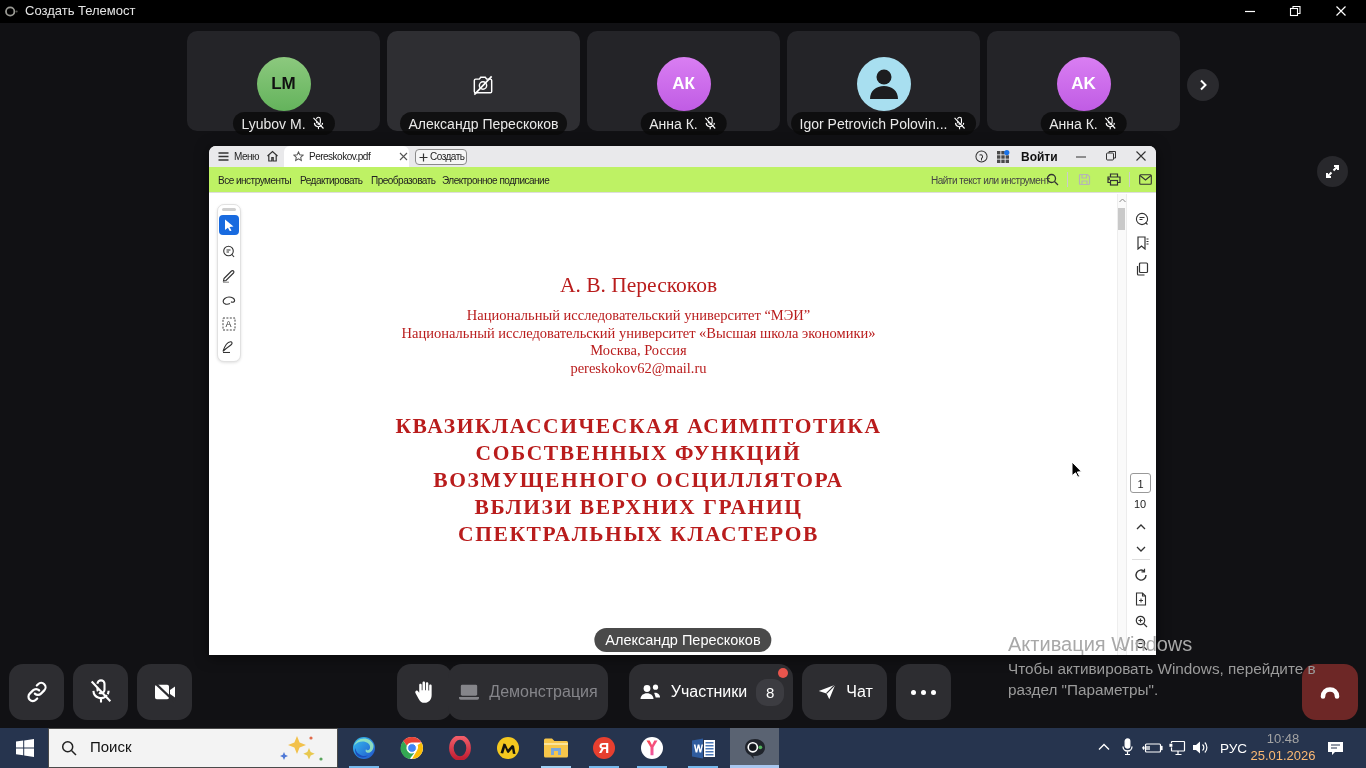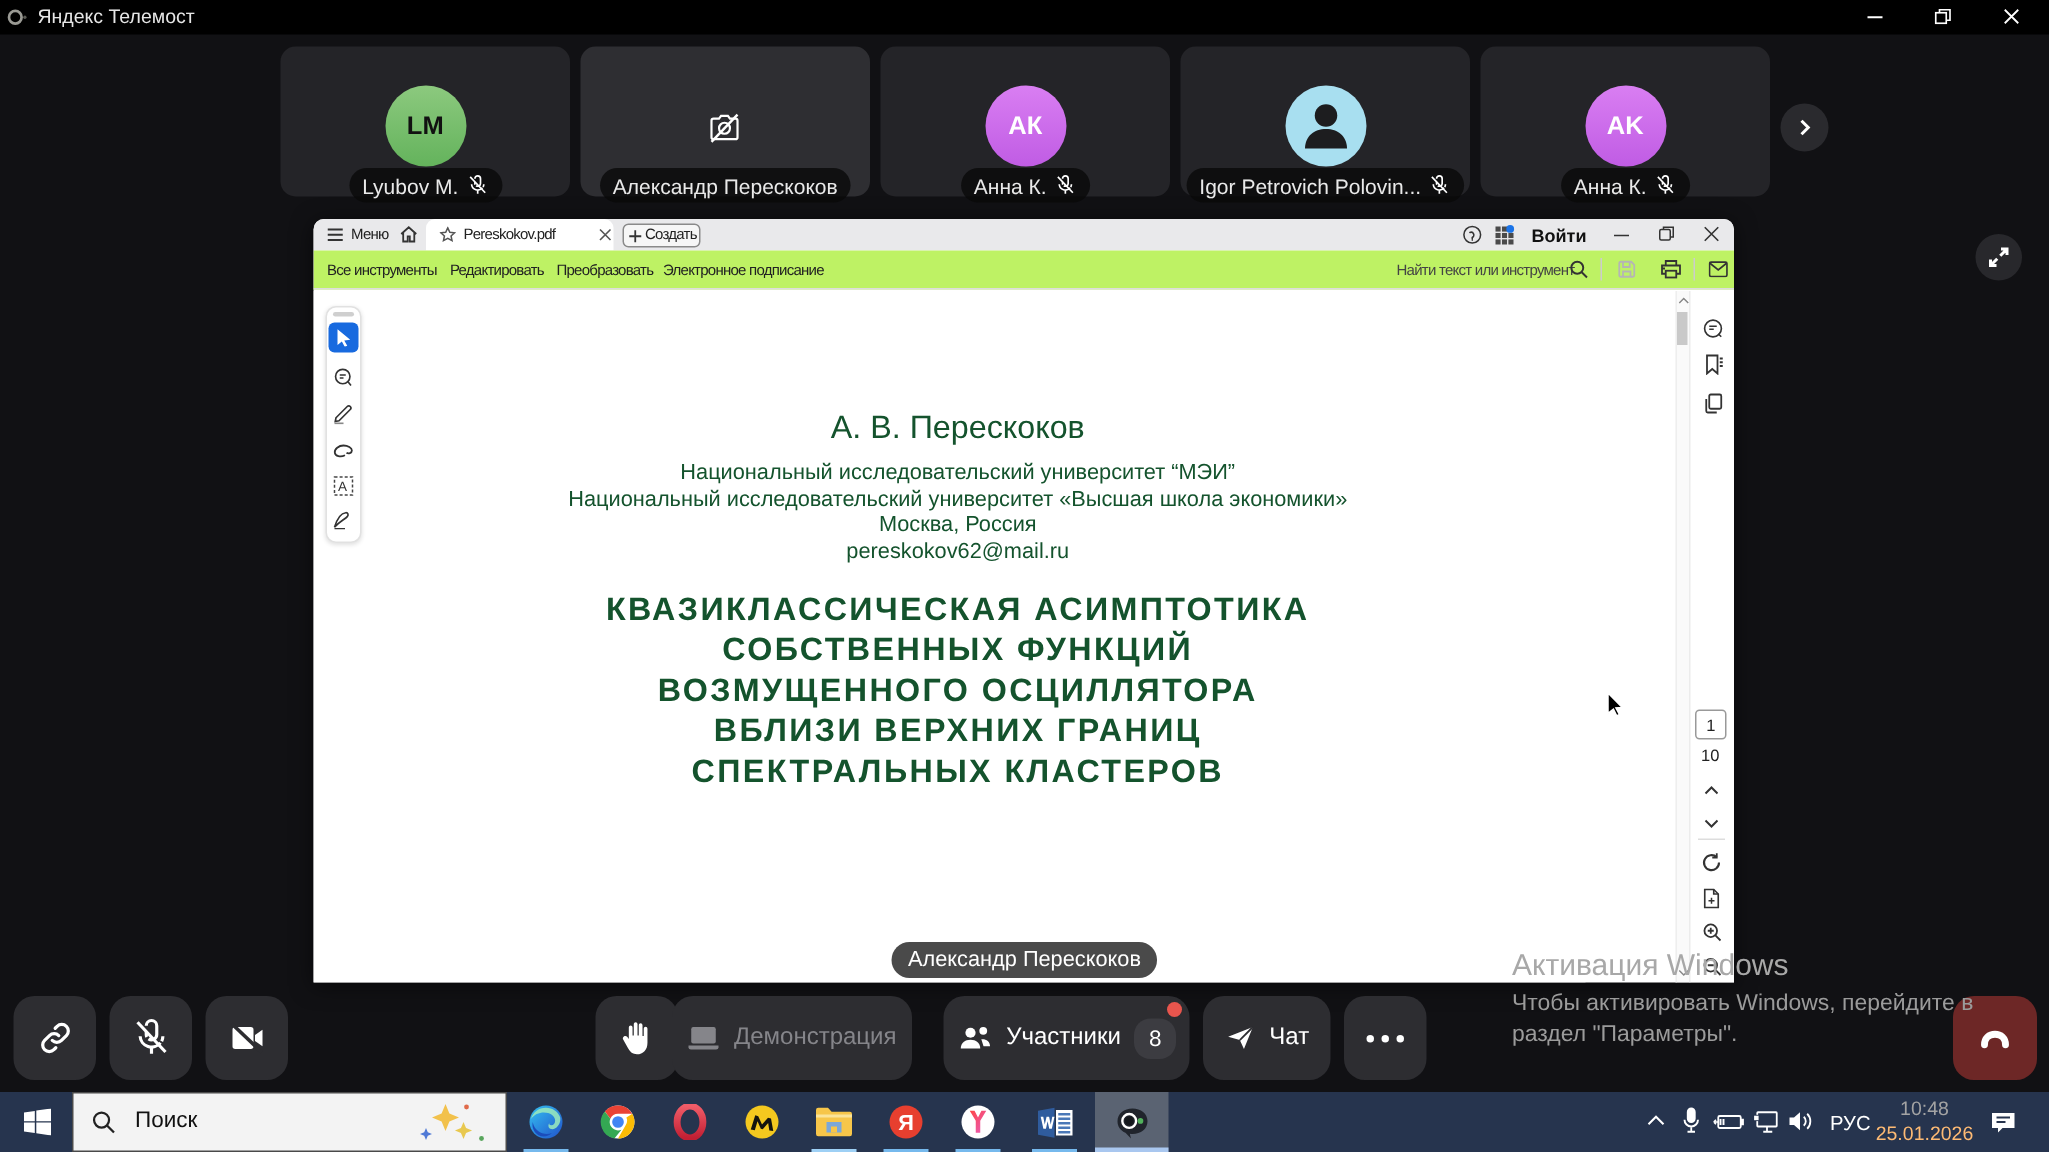--- a/index.html
+++ b/index.html
@@ -22,38 +22,38 @@
   .pill svg { margin-left:5px; }
 
   
   #acro { left:209px; top:146px; width:947px; height:509px; background:#fff; border-radius:7px 7px 0 0; overflow:hidden; box-shadow:0 2px 14px rgba(0,0,0,0.55); }
   #acro-tabs { left:0; top:0; width:947px; height:21px; background:#e9e9eb; }
   #acro-toolbar { left:0; top:21px; width:947px; height:26px; background:#bef264; border-bottom:1px solid #ddd; }
   .atxt { font-size:10px; letter-spacing:-0.5px; color:#222; }
 
   
   #doc { left:0; top:48px; width:848px; height:461px; background:#fff;
-         font-family:Liberation Sans, sans-serif; color:#14532d;padding-left:11px; }
+         font-family:Liberation Serif, serif; color:#b91c1c;padding-left:11px; }
 
   
   .btn { top:664px; height:56px; background:#2d2d31; border-radius:14px; display:flex;
          align-items:center; justify-content:center; color:#fff; }
 
   
   #taskbar { left:0; top:728px; width:1366px; height:40px; background:#26344e; }
 </style>
 </head>
 <body>
 
 <div class="abs" id="titlebar">
   <svg class="abs" style="left:4px;top:4px" width="15" height="15" viewBox="0 0 15 15">
     <circle cx="6.2" cy="7.5" r="4.2" fill="none" stroke="#9a9a94" stroke-width="1.8"></circle>
     <circle cx="12.6" cy="7.5" r="1.1" fill="#5a5a54"></circle>
   </svg>
-  <div class="abs" style="left:25px;top:3px;font-size:13px;">Яндекс Телемост</div>
+  <div class="abs" style="left:25px;top:3px;font-size:13px;">Создать Телемост</div>
   <svg class="abs" style="left:1243px;top:4px" width="14" height="14" viewBox="0 0 14 14">
       <path d="M2 7.5h10" stroke="#fff" stroke-width="1.2"></path>
     </svg>
   <svg class="abs" style="left:1288px;top:4px" width="14" height="14" viewBox="0 0 14 14">
     <rect x="2.5" y="4.5" width="7" height="7" fill="none" stroke="#fff" stroke-width="1.1"></rect>
     <path d="M5 4.5V2.5h7v7h-2" fill="none" stroke="#fff" stroke-width="1.1"></path>
   </svg>
   <svg class="abs" style="left:1334px;top:4px" width="14" height="14" viewBox="0 0 14 14">
       <path d="M2.5 2.5l9 9M11.5 2.5l-9 9" stroke="#fff" stroke-width="1.2"></path>
     </svg>
@@ -206,21 +206,21 @@
       </svg>
   </div>
   <div class="abs" id="doc">
     <div style="text-align:center;padding-top:79px;font-size:21.5px;">А. В. Перескоков</div>
     <div style="text-align:center;margin-top:9px;font-size:14.5px;line-height:17.5px">
       Национальный исследовательский университет “МЭИ”<br>
       Национальный исследовательский университет «Высшая школа экономики»<br>
       Москва, Россия<br>
       pereskokov62@mail.ru
     </div>
-    <div style="text-align:center;margin-top:16px;font-size:21.5px;font-weight:bold;line-height:27px;letter-spacing:1.6px">
+    <div style="text-align:center;margin-top:36px;font-size:21.5px;font-weight:bold;line-height:27px;letter-spacing:1.6px">
       КВАЗИКЛАССИЧЕСКАЯ АСИМПТОТИКА<br>
       СОБСТВЕННЫХ ФУНКЦИЙ<br>
       ВОЗМУЩЕННОГО ОСЦИЛЛЯТОРА<br>
       ВБЛИЗИ ВЕРХНИХ ГРАНИЦ<br>
       СПЕКТРАЛЬНЫХ КЛАСТЕРОВ
     </div>
   </div>
 
   <div class="abs" style="left:908px;top:48px;width:9px;height:461px;background:#fafafa;border-left:1px solid #eee"></div>
   <svg class="abs" style="left:910px;top:52px" width="7" height="5" viewBox="0 0 7 5">

